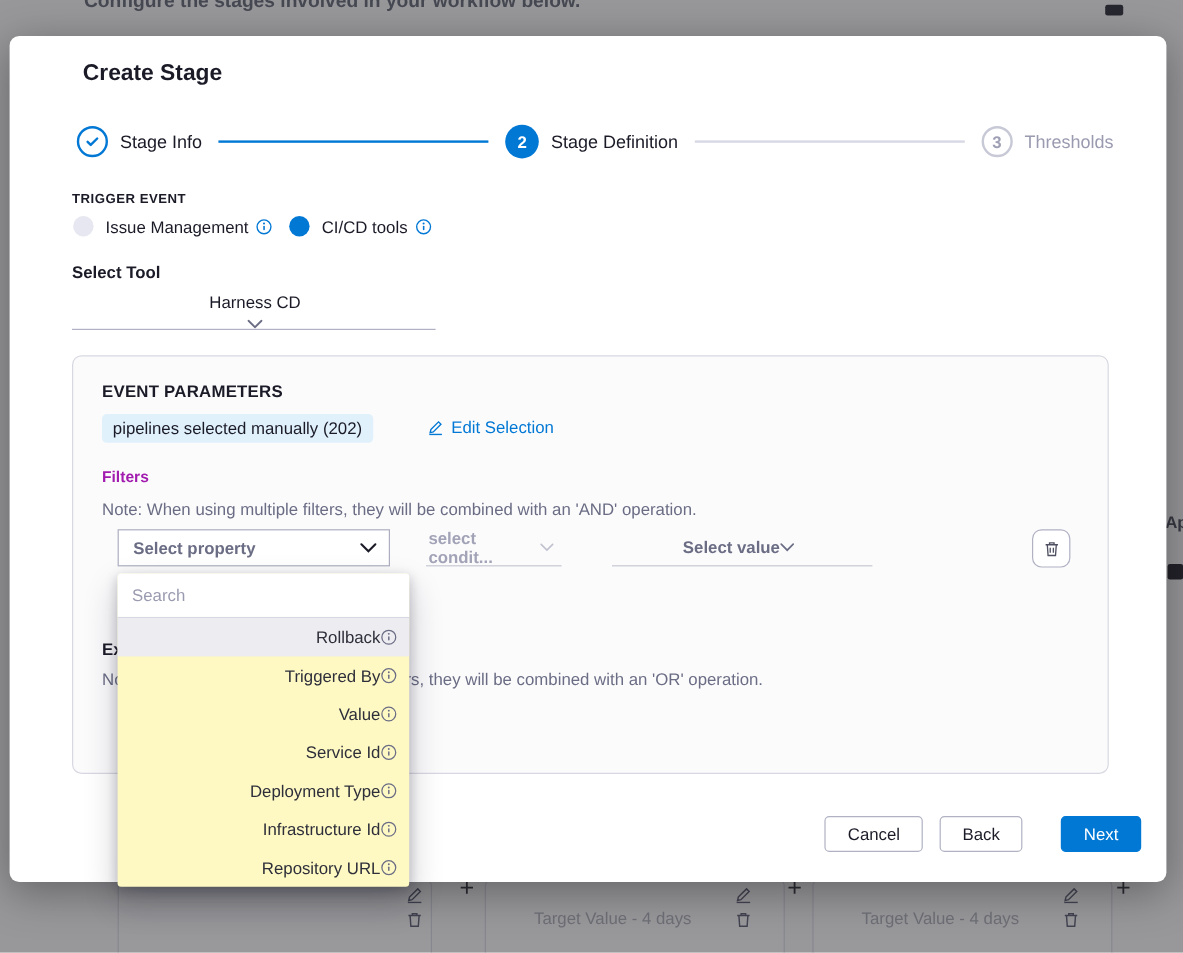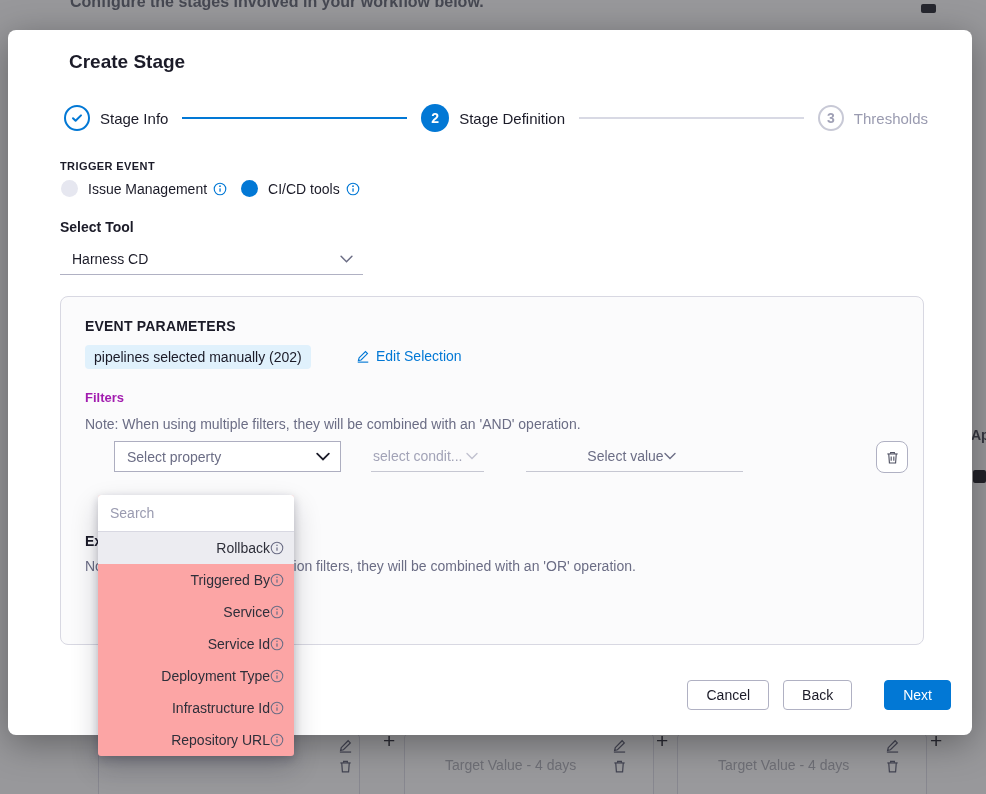--- a/index.html
+++ b/index.html
@@ -52,52 +52,52 @@
   .radio.off { background:#e6e7f0; }
   .radio.on { background:#0278d5; }
   .radio-label { font-size:14px; color:#1b1b28; margin:0 6px 0 10px; white-space:nowrap; }
   .info-blue { color:#0278d5; margin-right:14px; cursor:pointer; }
   .icon14 { width:14px; height:14px; }
   .icon15 { width:15px; height:15px; }
 
   .tool-label { position:absolute; left:52px; top:189px; font-size:14px; font-weight:700; color:#1b1b28; }
   .tool-select { position:absolute; left:52px; top:214px; width:303px; height:31px; border-bottom:1px solid #b0b1c3;
                  display:flex; align-items:center; justify-content:space-between; padding:0 10px 0 12px;
-                 font-size:14px; color:#1b1b28; cursor:pointer; }
+                 font-size:14px; color:#1b1b28; cursor:pointer;flex-direction:column; }
   .chev { color:#6b6d85; }
 
   .panel { position:absolute; left:52px; top:266px; width:864px; height:349px; background:#fbfbfc;
            border:1px solid #d8d8e2; border-radius:8px; }
   .panel-title { position:absolute; left:24px; top:21px; font-size:14px; font-weight:700; letter-spacing:0.2px; color:#1b1b28; }
   .selection-chip { position:absolute; left:24px; top:48px; background:#e0f1fc; color:#1b1b28; font-size:14px;
                     padding:4px 9px; border-radius:4px; white-space:nowrap; }
   .edit-link { position:absolute; left:295px; top:51px; display:flex; align-items:center; gap:6px;
                color:#0278d5; font-size:14px; cursor:pointer; }
   .filters-title { position:absolute; left:24px; top:93px; font-size:13px; font-weight:700; color:#a21caf; }
   .filters-note { position:absolute; left:24px; top:119px; font-size:14px; color:#6b6d85; white-space:nowrap; }
   .exec-title { position:absolute; left:24px; top:236px; font-size:14px; font-weight:700; color:#1b1b28; white-space:nowrap; }
   .exec-note { position:absolute; left:24px; top:261px; font-size:14px; color:#6b6d85; white-space:nowrap; }
 
-  .filter-row { position:absolute; left:16px; top:144px; width:100%; height:32px; }
+  .filter-row { position:absolute; left:0; top:144px; width:100%; height:32px;font-weight:bold; }
   .prop-select { position:absolute; left:37px; top:0; width:227px; height:31px; background:#fff;
                  border:1px solid #adaec0; display:flex; align-items:center; justify-content:space-between;
                  padding:0 10px 0 12px; font-size:14px; color:#6b6d85; cursor:pointer; }
   .prop-select .chev { color:#1b1b28; }
   .cond-select { position:absolute; left:294px; top:0; width:113px; height:31px; border-bottom:1px solid #c6c7d2;
                  display:flex; align-items:center; justify-content:space-between; padding:0 6px 0 2px;
                  font-size:14px; color:#a2a3b7; cursor:pointer; }
   .cond-select .chev { color:#c0c1cf; }
   .value-select { position:absolute; left:449px; top:0; width:217px; height:31px; border-bottom:1px solid #c6c7d2;
                   display:flex; align-items:center; justify-content:center; padding:0 10px 0 4px;
                   font-size:14px; color:#6b6d85; cursor:pointer; }
   .trash-btn { position:absolute; left:799px; top:0; width:32px; height:32px; background:#fff;
                border:1px solid #b0b1c3; border-radius:8px; display:flex; align-items:center; justify-content:center;
                color:#4f5162; cursor:pointer; }
 
-  .dropdown { position:absolute; left:37px; top:198px; width:196px; background:#fca5a5; border-radius:3px; z-index:30;
+  .dropdown { position:absolute; left:37px; top:181px; width:243px; background:#fef9c3; border-radius:3px; z-index:30;
               box-shadow:0 3px 10px rgba(20,20,40,0.22), 0 12px 28px rgba(20,20,40,0.20); }
   .dd-search { width:100%; height:37px; border:none; border-bottom:1px solid #d8d8e2; border-radius:3px 3px 0 0;
                padding:0 12px; font-size:14px; font-family:inherit; color:#1b1b28; outline:none; background:#fff; }
   .dd-search::placeholder { color:#9a9bb0; }
   .dd-opt { height:32px; display:flex; align-items:center; justify-content:flex-end;
             padding:0 10px 0 0; font-size:14px; color:#2e2f3a; cursor:pointer; }
   .dd-opt.hl { background:#ececf1; }
   .dd-opt .info-gray { color:#6b6d85; }
 
   .footer { position:absolute; right:21px; bottom:25px; display:flex; gap:14px; }
@@ -267,21 +267,21 @@
       </div>
       <div class="dd-opt">
         <span>Triggered By</span>
         <svg class="icon14 info-gray" viewBox="0 0 16 16">
             <circle cx="8" cy="8" r="6.6" fill="none" stroke="currentColor" stroke-width="1.2"></circle>
             <rect x="7.3" y="7" width="1.4" height="4.2" rx="0.7" fill="currentColor"></rect>
             <circle cx="8" cy="4.8" r="0.9" fill="currentColor"></circle>
           </svg>
       </div>
       <div class="dd-opt">
-        <span>Service</span>
+        <span>Value</span>
         <svg class="icon14 info-gray" viewBox="0 0 16 16">
             <circle cx="8" cy="8" r="6.6" fill="none" stroke="currentColor" stroke-width="1.2"></circle>
             <rect x="7.3" y="7" width="1.4" height="4.2" rx="0.7" fill="currentColor"></rect>
             <circle cx="8" cy="4.8" r="0.9" fill="currentColor"></circle>
           </svg>
       </div>
       <div class="dd-opt">
         <span>Service Id</span>
         <svg class="icon14 info-gray" viewBox="0 0 16 16">
             <circle cx="8" cy="8" r="6.6" fill="none" stroke="currentColor" stroke-width="1.2"></circle>

